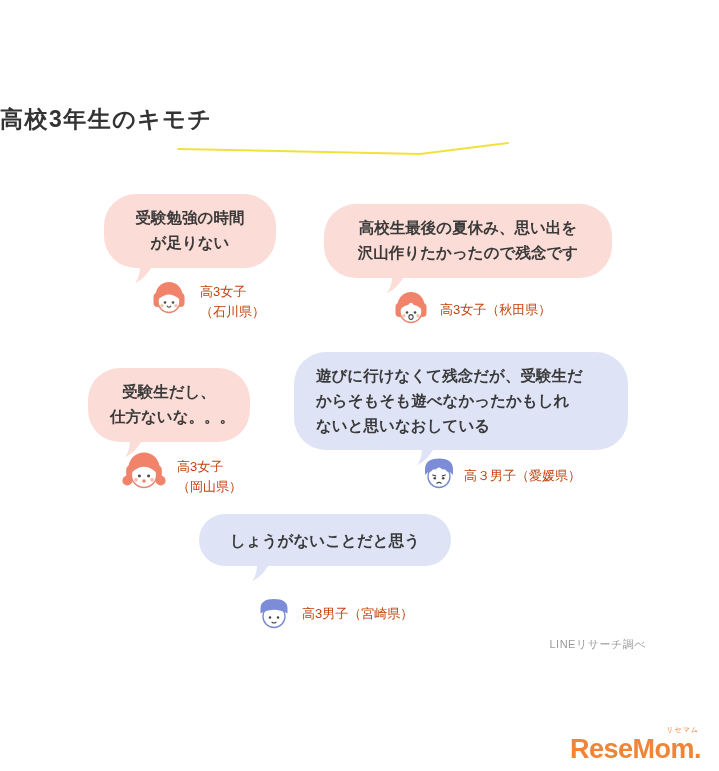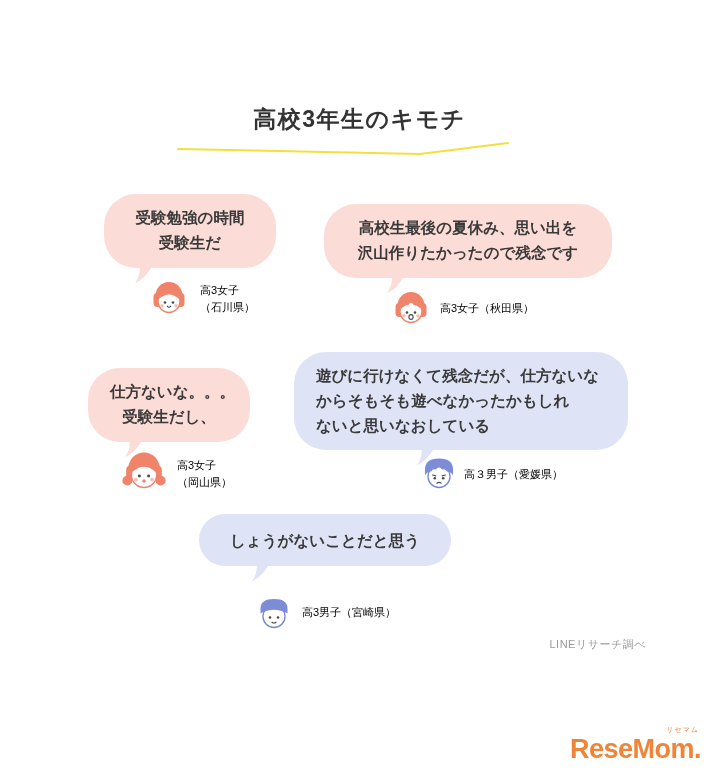--- a/index.html
+++ b/index.html
@@ -5,21 +5,21 @@
   * { box-sizing: border-box; }
   html, body { margin: 0; padding: 0; background: #fff; }
   .canvas {
     position: relative; width: 719px; height: 771px; margin: 0 auto;
     background: #fff; overflow: hidden;
     font-family: "Liberation Sans", "DejaVu Sans", sans-serif;
     color: #3a3a3a;
   }
   .page-title {
     position: absolute; left: 0; top: 104px; width: 100%;
-    text-align: center; font-size: 23px; font-weight: bold;
+    font-size: 23px; font-weight: bold;
     color: #333; letter-spacing: 1.5px;
   }
   .title-underline { position: absolute; left: 176px; top: 140px; }
 
   .bubble {
     position: absolute; border-radius: 32px; padding: 12px 22px;
     font-weight: bold; font-size: 15.5px; line-height: 1.6; color: #3a3a3a;
   }
   .bubble .line { display: block; text-align: center; white-space: nowrap; }
   .bubble.align-left .line { text-align: left; }
@@ -40,21 +40,21 @@
   #bubble5 { left: 199px; top: 514px; width: 252px; padding-top: 15px; }
   #bubble5 .tail { left: 52px; }
 
   .avatar { position: absolute; width: 40px; height: 40px; }
   #avatar1 { left: 149px; top: 279px; }
   #avatar2 { left: 391px; top: 289px; }
   #avatar3 { left: 121px; top: 449px; width: 46px; height: 46px; }
   #avatar4 { left: 419px; top: 454px; }
   #avatar5 { left: 254px; top: 594px; }
 
-  .speaker { position: absolute; font-size: 11px; color: #000000; line-height: 1.5; }
+  .speaker { position: absolute; font-size: 13px; color: #c2410c; line-height: 1.5; }
   .speaker .sline { display: block; white-space: nowrap; }
   #speaker1 { left: 200px; top: 282px; }
   #speaker2 { left: 440px; top: 300px; }
   #speaker3 { left: 177px; top: 457px; }
   #speaker4 { left: 464px; top: 466px; text-align: right; }
   #speaker5 { left: 302px; top: 604px; }
 
   .credit {
     position: absolute; top: 637px; right: 73px;
     font-size: 11px; color: #9a9a9a; letter-spacing: 0.5px;
@@ -76,44 +76,44 @@
 <div class="canvas">
 
   <div class="page-title">高校3年生のキモチ</div>
 
   <svg class="title-underline" width="334" height="18" viewBox="0 0 334 18">
     <polyline points="2,9 244,14 332,3" style="fill:none;stroke:var(--underline-yellow,#f0e23c);stroke-width:2;stroke-linecap:round"></polyline>
   </svg>
 
   <div class="bubble pink" id="bubble1">
     <span class="line">受験勉強の時間</span>
-    <span class="line">受験生だ</span>
+    <span class="line">が足りない</span>
     <svg class="tail" viewBox="0 0 22 17">
       <path d="M1 17 C5 12 6 6 6 0 L18 0 C14 8 8 14 1 17 Z"></path>
     </svg>
   </div>
 
   <div class="bubble pink" id="bubble2">
     <span class="line">高校生最後の夏休み、思い出を</span>
     <span class="line">沢山作りたかったので残念です</span>
     <svg class="tail" viewBox="0 0 22 17">
       <path d="M1 17 C5 12 6 6 6 0 L18 0 C14 8 8 14 1 17 Z"></path>
     </svg>
   </div>
 
   <div class="bubble pink" id="bubble3">
+    <span class="line">受験生だし、</span>
     <span class="line">仕方ないな。。。</span>
-    <span class="line">受験生だし、</span>
     <svg class="tail" viewBox="0 0 22 17">
       <path d="M1 17 C5 12 6 6 6 0 L18 0 C14 8 8 14 1 17 Z"></path>
     </svg>
   </div>
 
   <div class="bubble lavender align-left" id="bubble4">
-    <span class="line">遊びに行けなくて残念だが、仕方ないな</span>
+    <span class="line">遊びに行けなくて残念だが、受験生だ</span>
     <span class="line">からそもそも遊べなかったかもしれ</span>
     <span class="line">ないと思いなおしている</span>
     <svg class="tail" viewBox="0 0 22 17">
       <path d="M1 17 C5 12 6 6 6 0 L18 0 C14 8 8 14 1 17 Z"></path>
     </svg>
   </div>
 
   <div class="bubble lavender" id="bubble5">
     <span class="line">しょうがないことだと思う</span>
     <svg class="tail" viewBox="0 0 22 17">

